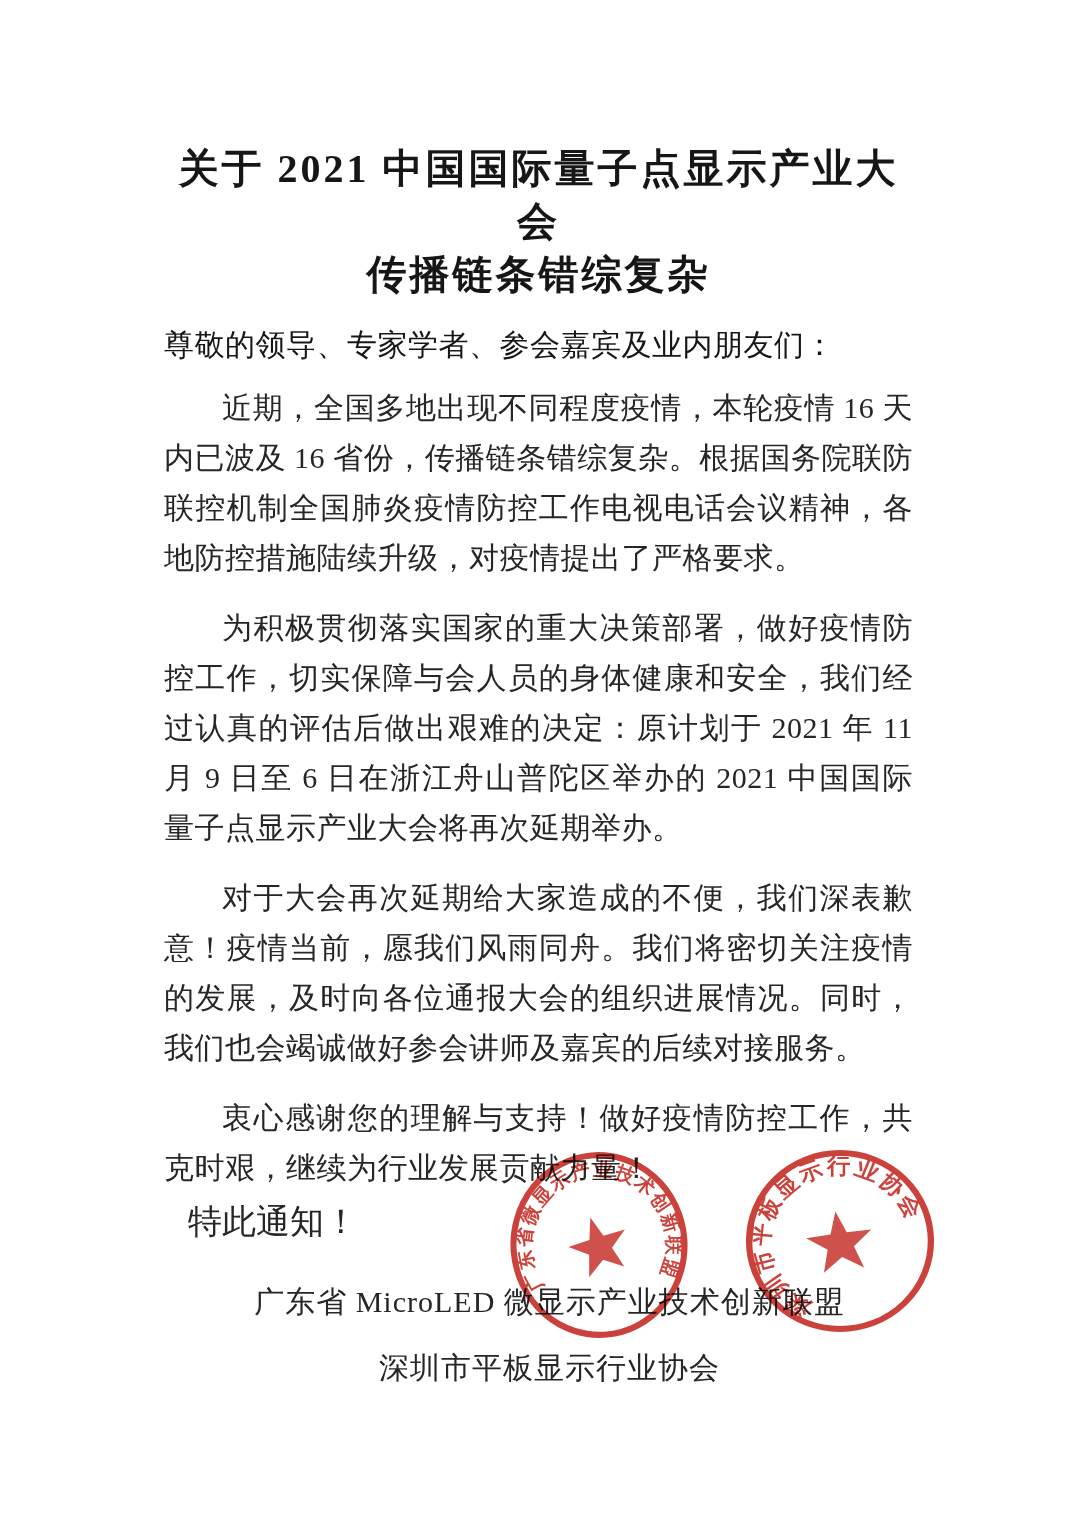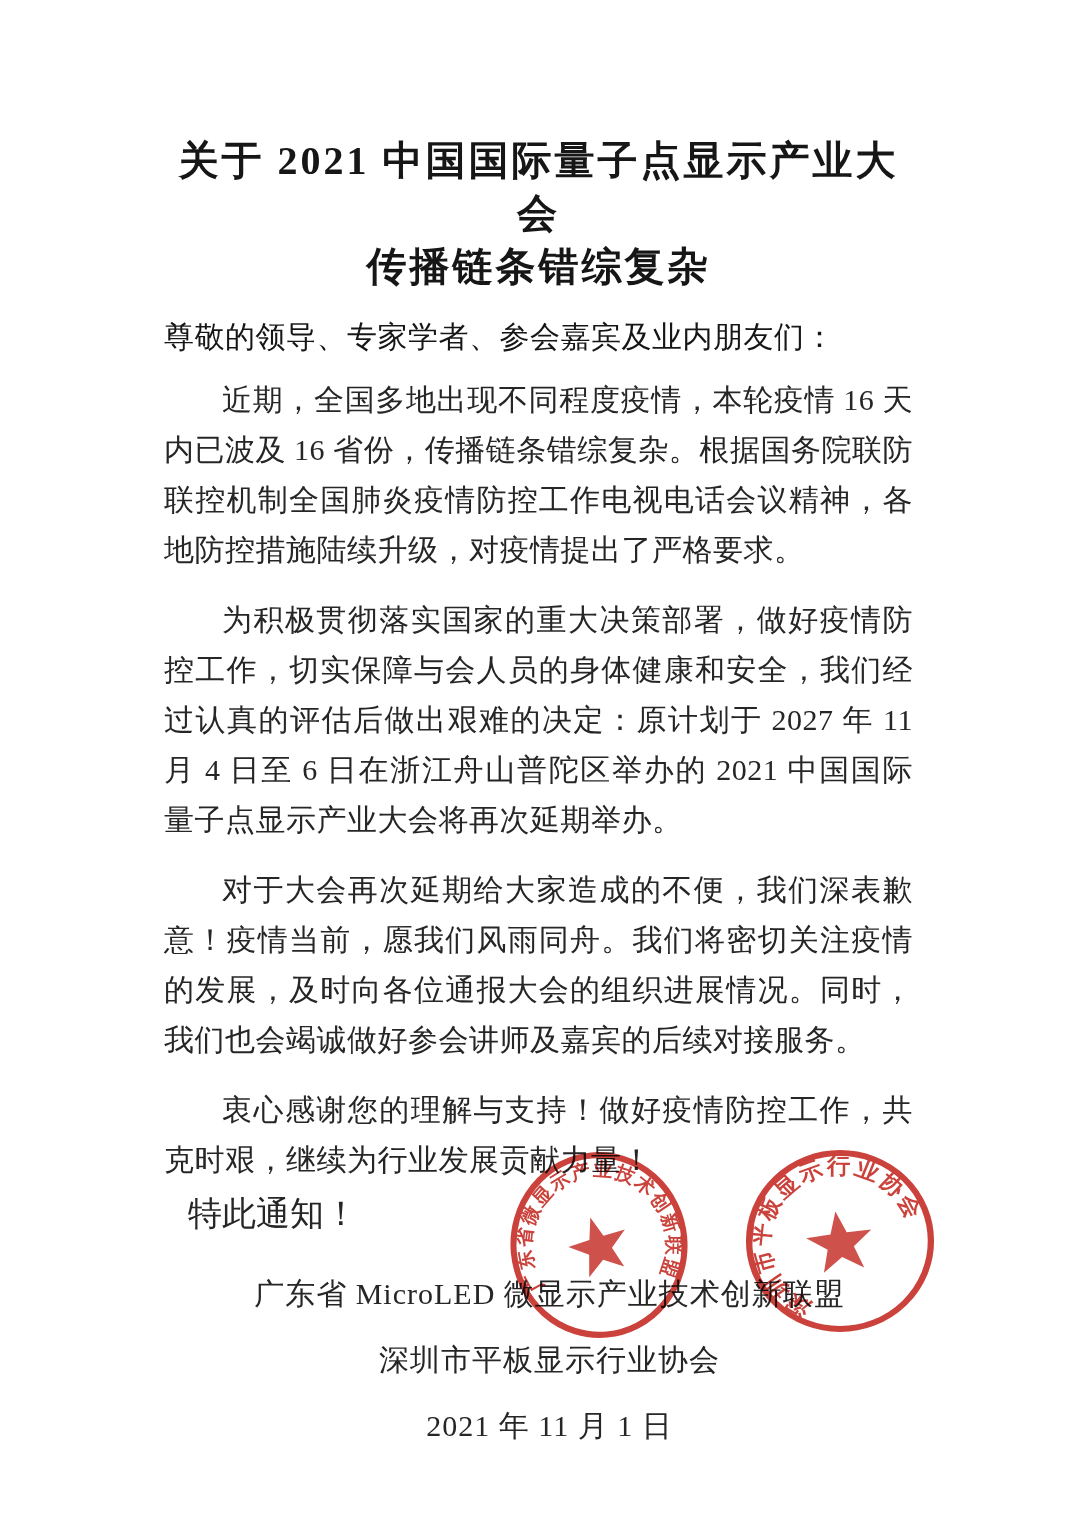--- a/index.html
+++ b/index.html
@@ -14,21 +14,21 @@
     height: 1528px;
     background: #ffffff;
     overflow: hidden;
     color: var(--text-color);
     font-family: "Liberation Serif", "DejaVu Serif", serif;
   }
   .content {
     position: absolute;
     left: 164px;
     right: 167px;
-    top: 0;
+    top: 8px;
   }
   .title {
     margin: 134px 0 0 0;
     font-size: 40px;
     line-height: 53px;
     font-weight: 700;
     text-align: center;
     letter-spacing: 3px;
     color: #161616;
   }
@@ -92,30 +92,29 @@
   <div class="content">
 
     <h1 class="title">
       <span class="title-line">关于 2021 中国国际量子点显示产业大会</span>
       <span class="title-line">传播链条错综复杂</span>
     </h1>
 
     <p class="salutation">尊敬的领导、专家学者、参会嘉宾及业内朋友们：</p>
 
     <p class="body-para">近期，全国多地出现不同程度疫情，本轮疫情 16 天内已波及 16 省份，传播链条错综复杂。根据国务院联防联控机制全国肺炎疫情防控工作电视电话会议精神，各地防控措施陆续升级，对疫情提出了严格要求。</p>
-    <p class="body-para">为积极贯彻落实国家的重大决策部署，做好疫情防控工作，切实保障与会人员的身体健康和安全，我们经过认真的评估后做出艰难的决定：原计划于 2027 年 11 月 4 日至 6 日在浙江舟山普陀区举办的 2021 中国国际量子点显示产业大会将再次延期举办。</p>
+    <p class="body-para">为积极贯彻落实国家的重大决策部署，做好疫情防控工作，切实保障与会人员的身体健康和安全，我们经过认真的评估后做出艰难的决定：原计划于 2021 年 11 月 9 日至 6 日在浙江舟山普陀区举办的 2021 中国国际量子点显示产业大会将再次延期举办。</p>
     <p class="body-para">对于大会再次延期给大家造成的不便，我们深表歉意！疫情当前，愿我们风雨同舟。我们将密切关注疫情的发展，及时向各位通报大会的组织进展情况。同时，我们也会竭诚做好参会讲师及嘉宾的后续对接服务。</p>
     <p class="body-para">衷心感谢您的理解与支持！做好疫情防控工作，共克时艰，继续为行业发展贡献力量！</p>
 
     <p class="closing">特此通知！</p>
 
     <div class="sig-block">
       <div class="sig-line">广东省 MicroLED 微显示产业技术创新联盟</div>
       <div class="sig-line">深圳市平板显示行业协会</div>
-      <div class="sig-line">2021 年 11 月 1 日</div>
     </div>
   </div>
 
   <svg class="seal seal-left" viewBox="0 0 220 220" preserveAspectRatio="none">
     <defs>
       <path id="arcL" d="M 38.4 143.4 A 79 79 0 1 1 181.6 143.4" fill="none"></path>
     </defs>
     <g transform="rotate(-5 110 110)">
       <ellipse class="seal-ring" cx="110" cy="110" rx="99" ry="103"></ellipse>
       <text class="seal-text seal-text-left" text-anchor="middle">

